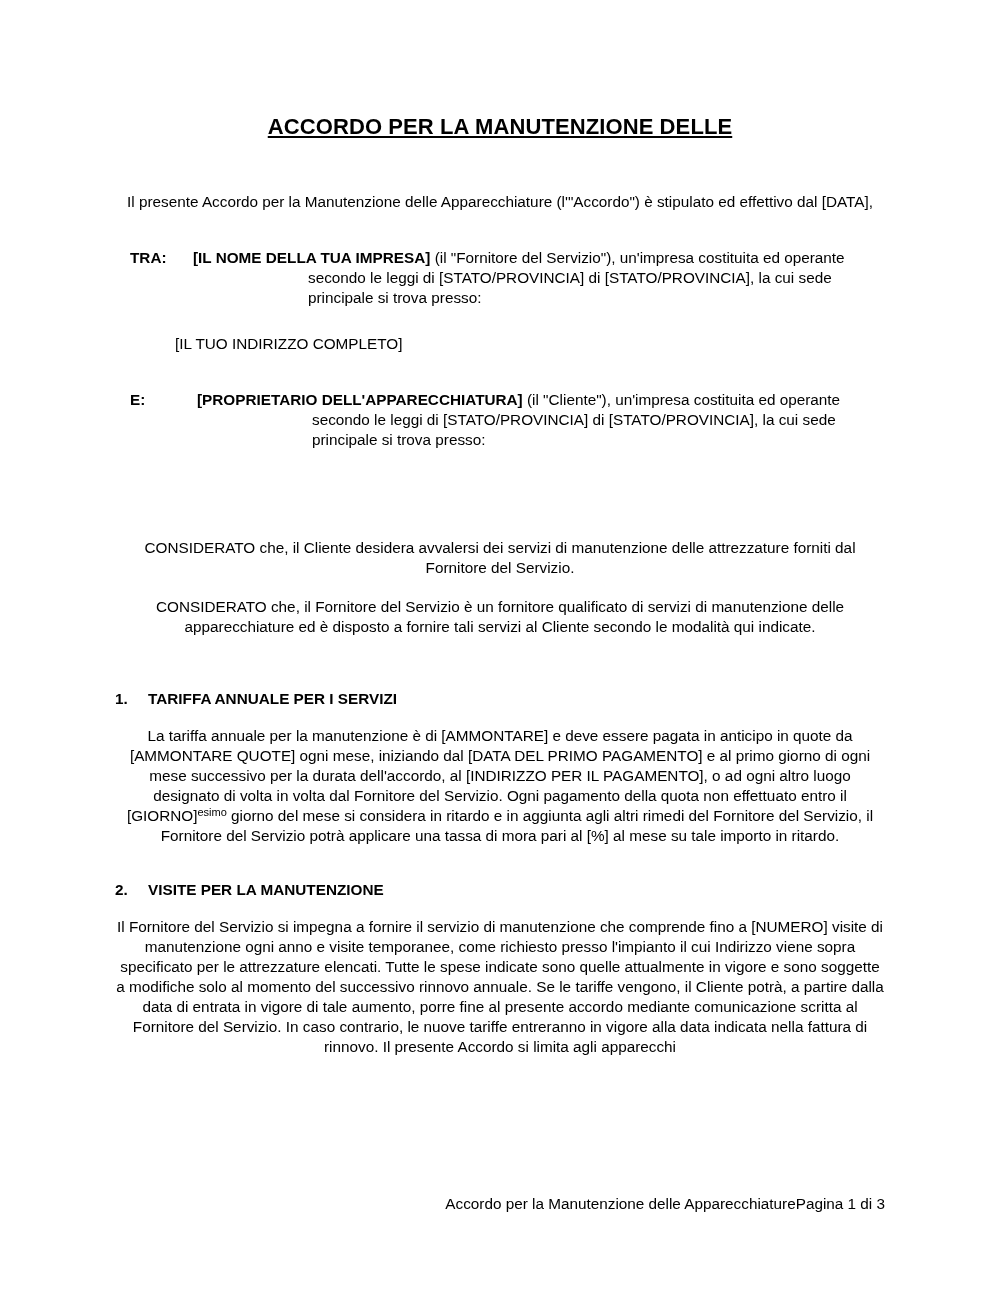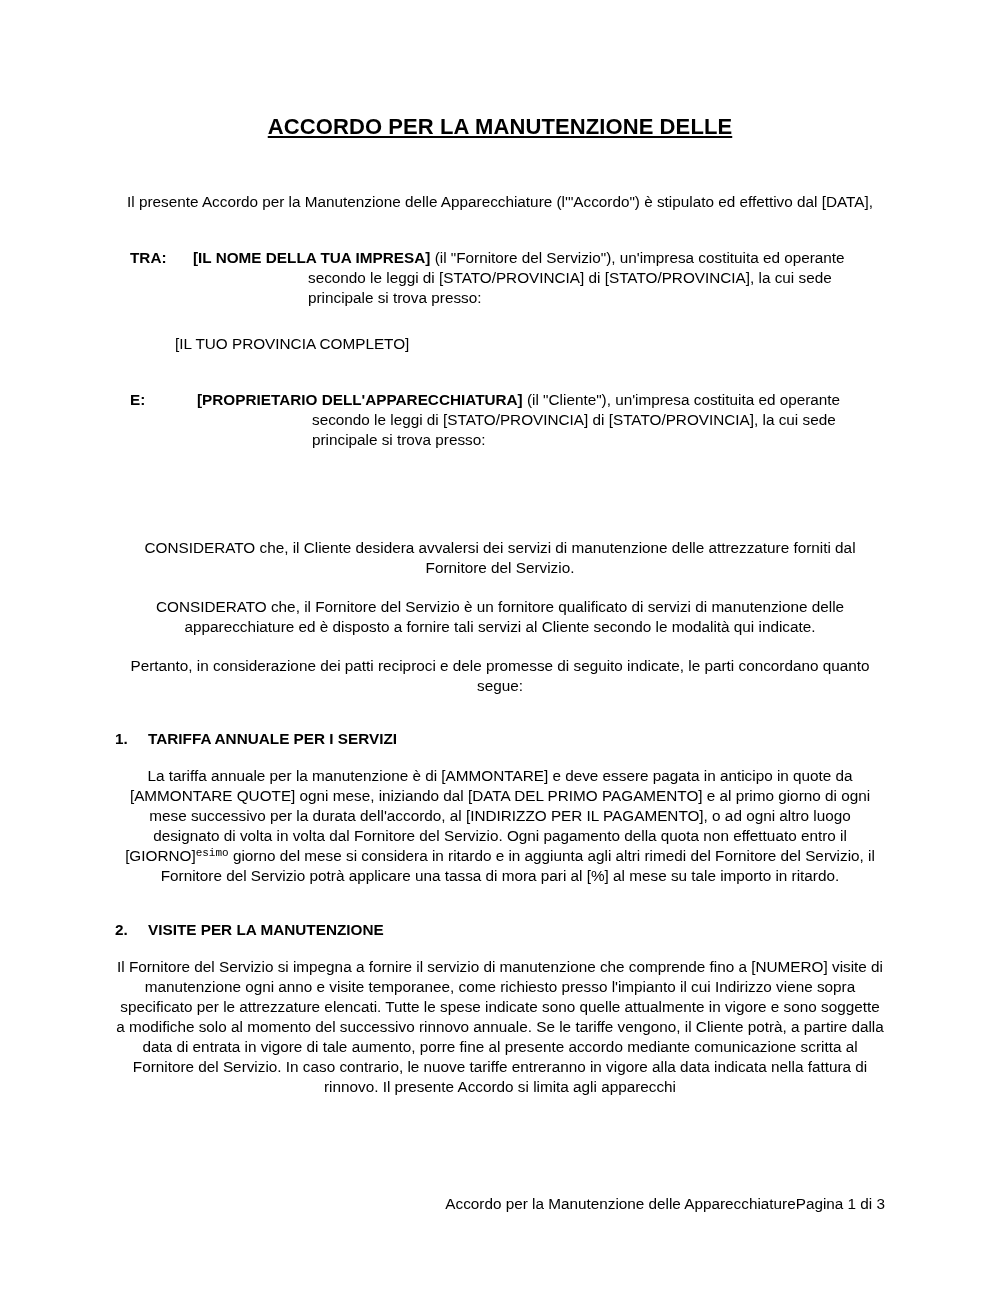--- a/index.html
+++ b/index.html
@@ -103,21 +103,20 @@
     position: absolute;
     left: 0;
     top: 0;
   }
 
   
   .sup {
     font-size: 11px;
     vertical-align: 5px;
     line-height: 0;
-    font-family: Liberation Mono, monospace;
   }
 
   
   .footer {
     position: absolute;
     left: 115px;
     top: 1194px;
     width: 770px;
     display: flex;
     justify-content: flex-end;
@@ -146,21 +145,21 @@
       <span class="party-label">TRA:</span>
       <div class="party-body">
         <span class="first-seg">
           <span class="party-name">[IL NOME DELLA TUA IMPRESA]</span><span> (il "Fornitore del Servizio"), un'impresa costituita ed operante secondo le leggi di [STATO/PROVINCIA] di [STATO/PROVINCIA], la cui sede principale si trova presso:</span>
         </span>
       </div>
     </div>
 
     <div class="gap-md"></div>
 
-    <div class="party-address">[IL TUO PROVINCIA COMPLETO]</div>
+    <div class="party-address">[IL TUO INDIRIZZO COMPLETO]</div>
 
     <div class="gap-parties"></div>
 
     <div class="party party-e">
       <span class="party-label">E:</span>
       <div class="party-body">
         <span class="first-seg">
           <span class="party-name">[PROPRIETARIO DELL'APPARECCHIATURA]</span><span> (il "Cliente"), un'impresa costituita ed operante secondo le leggi di [STATO/PROVINCIA] di [STATO/PROVINCIA], la cui sede principale si trova presso:</span>
         </span>
       </div>
@@ -168,21 +167,20 @@
 
     <div class="gap-md"></div>
 
 
     <div class="gap-recit" style="height:62px"></div>
 
     <p class="para">CONSIDERATO che, il Cliente desidera avvalersi dei servizi di manutenzione delle attrezzature forniti dal Fornitore del Servizio.</p>
     <div class="gap-sm"></div>
     <p class="para">CONSIDERATO che, il Fornitore del Servizio è un fornitore qualificato di servizi di manutenzione delle apparecchiature ed è disposto a fornire tali servizi al Cliente secondo le modalità qui indicate.</p>
     <div class="gap-sm"></div>
-    <p class="para">Pertanto, in considerazione dei patti reciproci e dele promesse di seguito indicate, le parti concordano quanto segue:</p>
 
     <div class="gap-sec"></div>
 
     <div class="section-heading">
       <span class="sec-num">1.</span>
       <span>TARIFFA ANNUALE PER I SERVIZI</span>
     </div>
 
     <div class="gap-head"></div>
 

